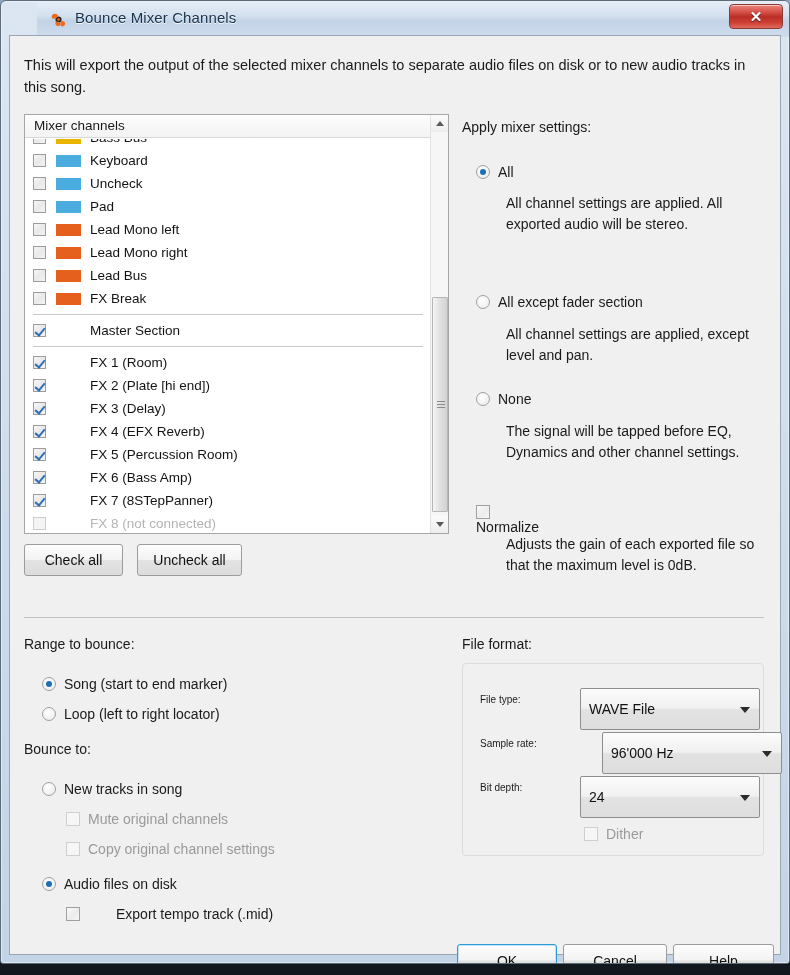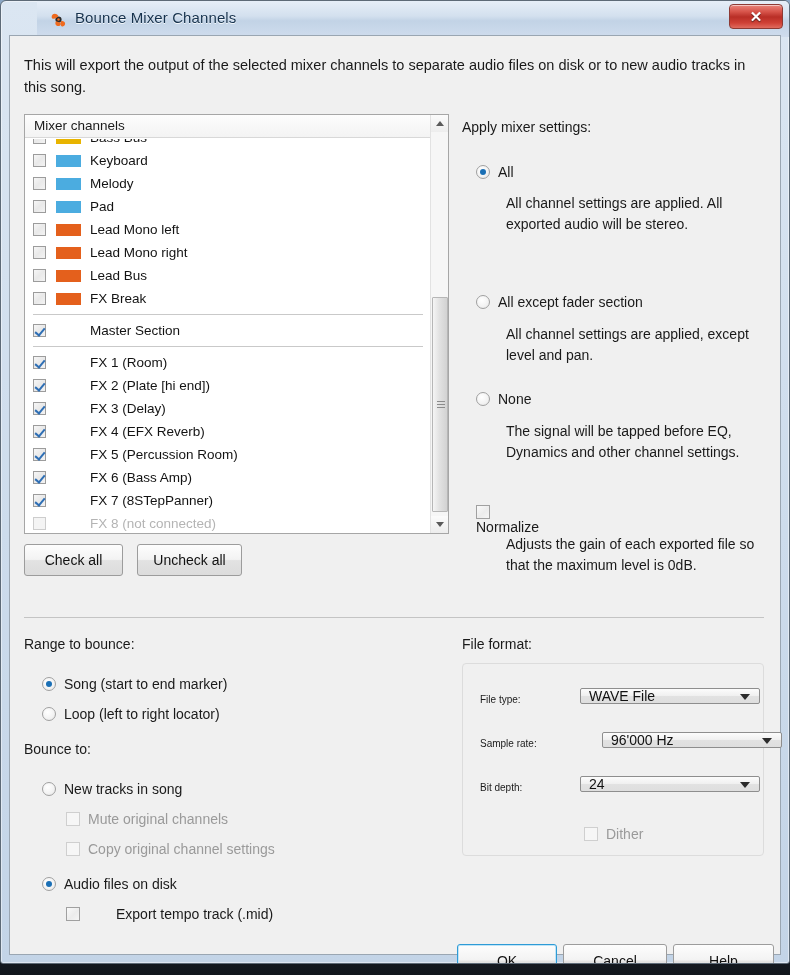--- a/index.html
+++ b/index.html
@@ -265,21 +265,21 @@
     position: absolute;
     left: 452px; top: 627px;
     width: 302px; height: 193px;
     border: 1px solid #dcdcdc;
     border-radius: 4px;
     background: #f0f0f0;
   }
   .fmt-label { font-size: 10px; color: #1a1a1a; }
   .combo {
     position: absolute;
-    width: 180px; height: 16px;
+    width: 180px; height: 42px;
     border: 1px solid #8e8e8e;
     border-radius: 2px;
     background: linear-gradient(180deg,#fcfcfc 0%, #f0f0f0 48%, #e2e2e2 52%, #dedede 100%);
     font-size: 14px; color: #111;
     display: flex; align-items: center;
     padding-left: 8px;
     cursor: pointer;
   }
   .combo .arrow {
     position: absolute; right: 9px; top: 50%;
@@ -335,21 +335,21 @@
               <span class="lbl">Bass Bus</span>
             </div>
             <div class="row">
               <span class="cb"></span>
               <span class="chip" style="background: rgb(75, 172, 224);"></span>
               <span class="lbl">Keyboard</span>
             </div>
             <div class="row">
               <span class="cb"></span>
               <span class="chip" style="background: rgb(75, 172, 224);"></span>
-              <span class="lbl">Melody</span>
+              <span class="lbl">Uncheck</span>
             </div>
             <div class="row">
               <span class="cb"></span>
               <span class="chip" style="background: rgb(75, 172, 224);"></span>
               <span class="lbl">Pad</span>
             </div>
             <div class="row">
               <span class="cb"></span>
               <span class="chip" style="background: rgb(228, 96, 28);"></span>
               <span class="lbl">Lead Mono left</span>

